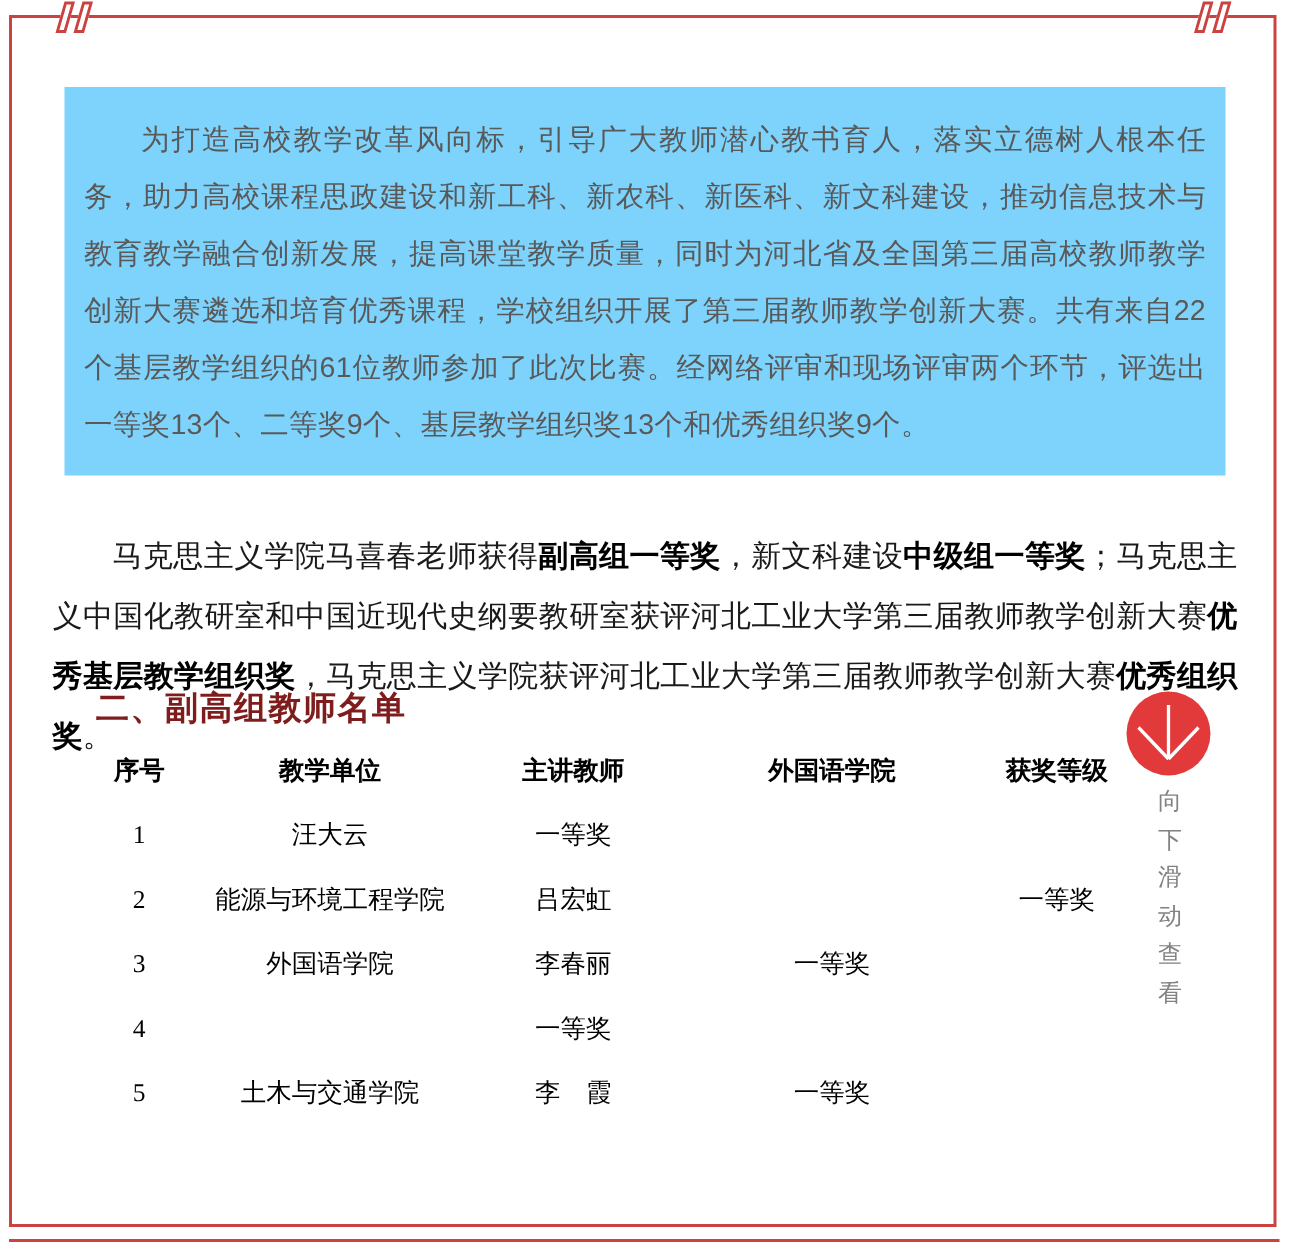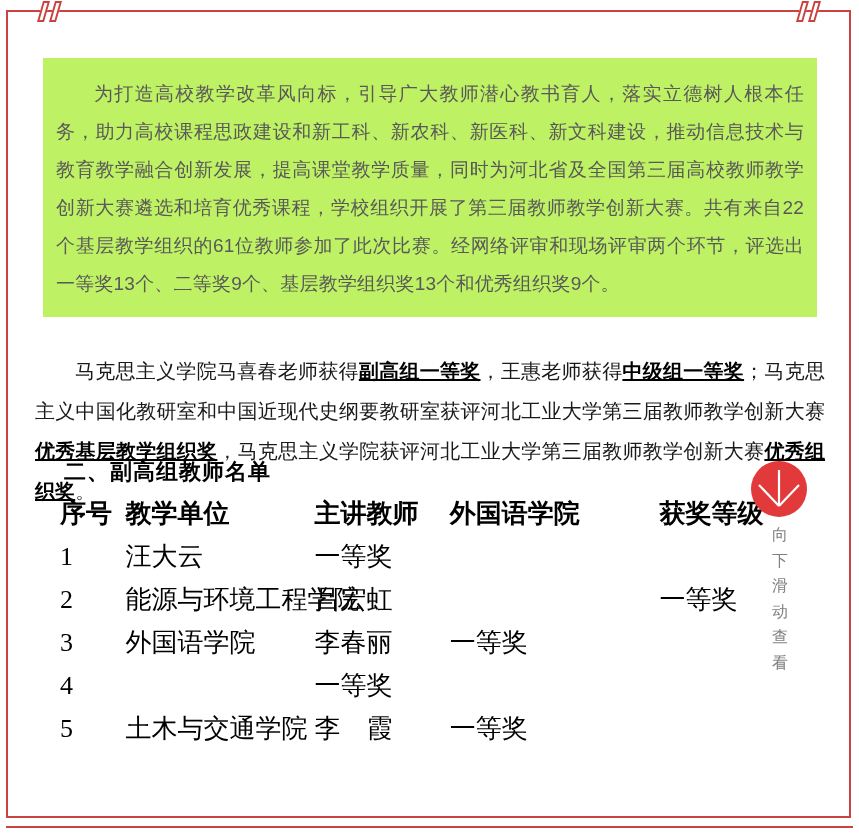--- a/index.html
+++ b/index.html
@@ -13,40 +13,40 @@
 
   
   .qmark{position:absolute;top:1px;display:flex;gap:5px;z-index:3;}
   .qmark-left{left:40px;}
   .qmark-right{left:799px;}
   .qmark .bar{width:7px;height:21px;border:2px solid #cb4340;background:#ffffff;
               transform:skewX(-16deg);box-sizing:border-box;}
 
   
   .intro-box{position:absolute;left:43px;top:58px;width:774px;height:259px;
-             background:#bef264;box-sizing:border-box;padding:17px 13px 0 13px;}
+             background:#7dd3fc;box-sizing:border-box;padding:17px 13px 0 13px;}
   .intro-text{margin:0;font-size:19px;line-height:38px;color:#595959;
               text-align:justify;text-indent:2em;letter-spacing:0.2px;}
 
   
   .summary{position:absolute;left:35px;top:331px;width:790px;
            font-size:20px;line-height:40px;color:#1a1a1a;
            text-align:justify;text-indent:2em;letter-spacing:0.1px;}
-  .summary .b{font-weight:bold;color:#000000;text-decoration:underline;}
+  .summary .b{font-weight:bold;color:#000000;}
 
   
   .section-title{position:absolute;left:64px;top:457px;font-size:22px;
-                 font-weight:bold;color:#000000;letter-spacing:1px;}
+                 font-weight:bold;color:#7f1d1d;letter-spacing:1px;}
 
   
   .award-table{position:absolute;left:60px;top:492px;width:690px;
                font-family:"Liberation Serif",serif;color:#000000;}
   .t-row{display:grid;grid-template-columns:9.5% 27.4% 19.6% 30.4% 13%;
          height:43px;align-items:center;}
-  .t-cell{text-align:left;font-size:26px;white-space:nowrap;}
+  .t-cell{text-align:center;font-size:17px;white-space:nowrap;}
   .t-head .t-cell{font-weight:bold;}
 
   
   .scroll-circle{position:absolute;left:751px;top:461px;width:56px;height:56px;
                  border-radius:50%;background:#e23a3a;cursor:pointer;}
   .scroll-circle svg{position:absolute;left:0;top:0;}
   .scroll-chars{position:absolute;left:765px;top:522px;width:30px;
                 display:flex;flex-direction:column;align-items:center;
                 font-size:16px;line-height:25.5px;color:#828282;}
 </style>
@@ -62,21 +62,21 @@
 </div>
 <div class="qmark qmark-right">
   <div class="bar"></div>
   <div class="bar"></div>
 </div>
 
 <div class="intro-box">
   <p class="intro-text">为打造高校教学改革风向标，引导广大教师潜心教书育人，落实立德树人根本任务，助力高校课程思政建设和新工科、新农科、新医科、新文科建设，推动信息技术与教育教学融合创新发展，提高课堂教学质量，同时为河北省及全国第三届高校教师教学创新大赛遴选和培育优秀课程，学校组织开展了第三届教师教学创新大赛。共有来自22个基层教学组织的61位教师参加了此次比赛。经网络评审和现场评审两个环节，评选出一等奖13个、二等奖9个、基层教学组织奖13个和优秀组织奖9个。</p>
 </div>
 
-<p class="summary"><span>马克思主义学院马喜春老师获得</span><span class="b">副高组一等奖</span><span>，王惠老师获得</span><span class="b">中级组一等奖</span><span>；马克思主义中国化教研室和中国近现代史纲要教研室获评河北工业大学第三届教师教学创新大赛</span><span class="b">优秀基层教学组织奖</span><span>，马克思主义学院获评河北工业大学第三届教师教学创新大赛</span><span class="b">优秀组织奖</span><span>。</span></p>
+<p class="summary"><span>马克思主义学院马喜春老师获得</span><span class="b">副高组一等奖</span><span>，新文科建设</span><span class="b">中级组一等奖</span><span>；马克思主义中国化教研室和中国近现代史纲要教研室获评河北工业大学第三届教师教学创新大赛</span><span class="b">优秀基层教学组织奖</span><span>，马克思主义学院获评河北工业大学第三届教师教学创新大赛</span><span class="b">优秀组织奖</span><span>。</span></p>
 
 <div class="section-title">二、副高组教师名单</div>
 
 <div class="award-table">
   <div class="t-row t-head">
     <div class="t-cell">序号</div>
     <div class="t-cell">教学单位</div>
     <div class="t-cell">主讲教师</div>
     <div class="t-cell">外国语学院</div>
     <div class="t-cell">获奖等级</div>

